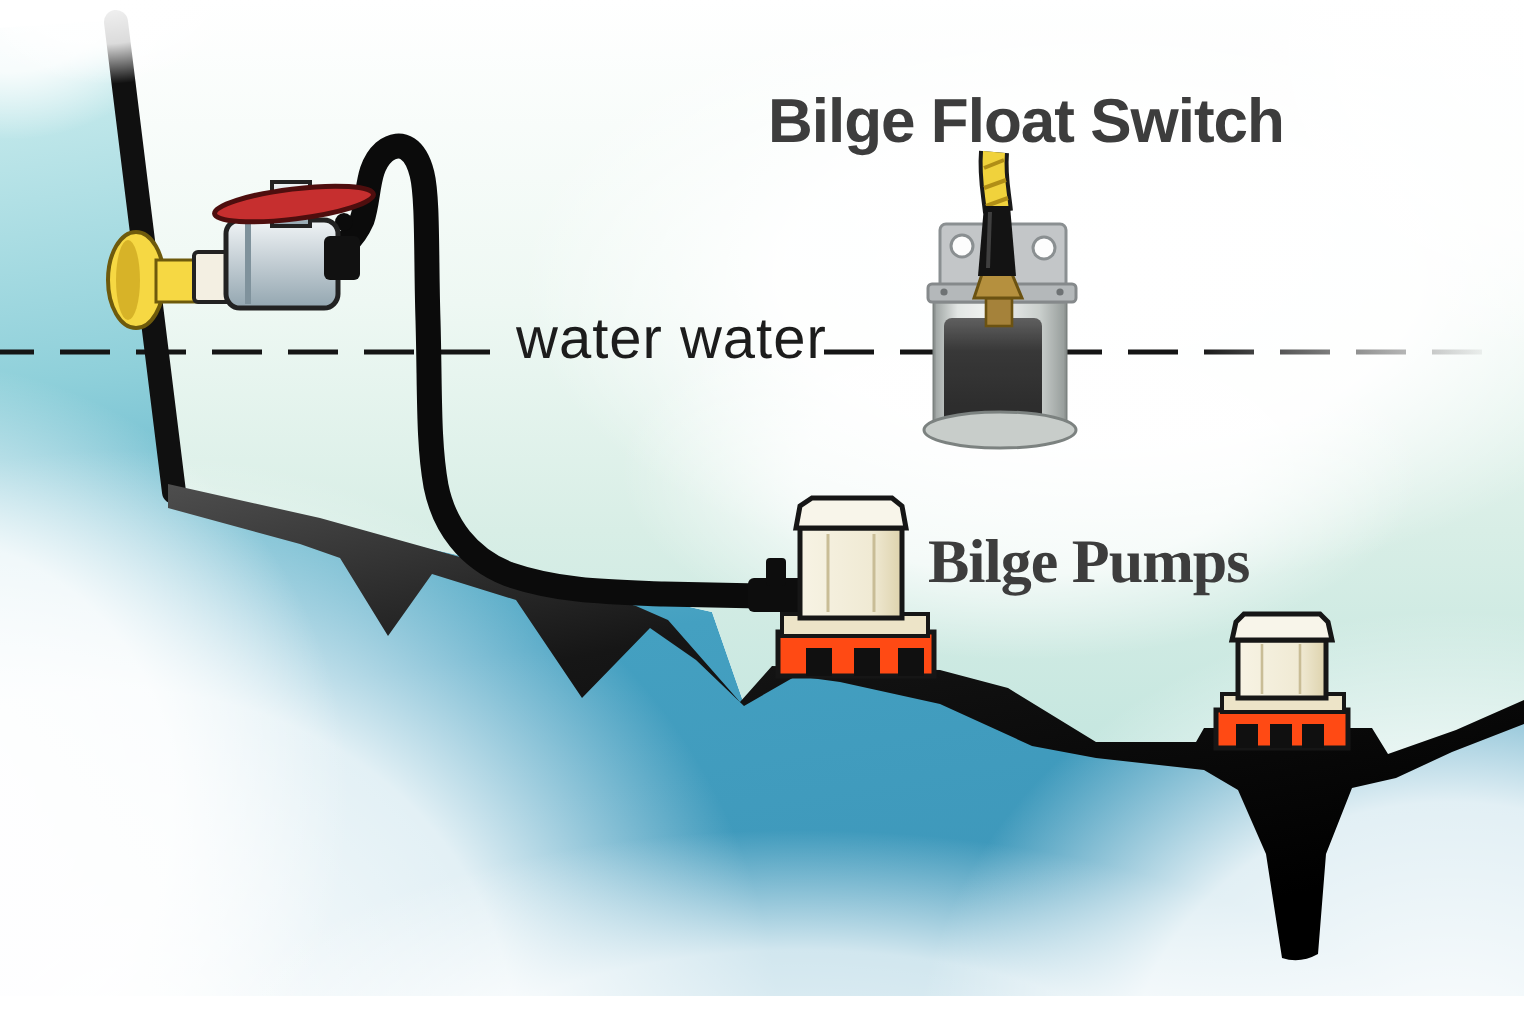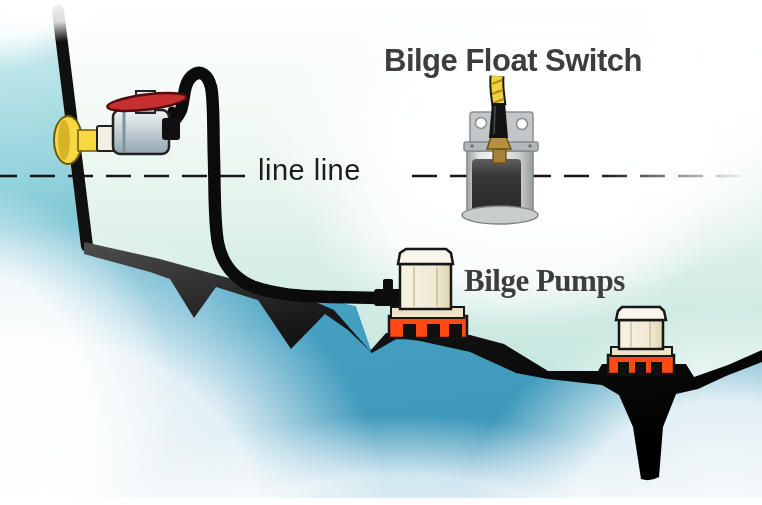--- a/index.html
+++ b/index.html
@@ -198,16 +198,16 @@
     <path d="M 497,76 C 496,88 498,96 499,106" fill="none" stroke="#f0d23c" stroke-width="11"></path>
     <line x1="492" y1="84" x2="502" y2="80" stroke="#b08e16" stroke-width="2"></line>
     <line x1="492" y1="94" x2="503" y2="90" stroke="#b08e16" stroke-width="2"></line>
     <line x1="493" y1="103" x2="504" y2="99" stroke="#b08e16" stroke-width="2"></line>
     <polygon points="492,103 505,103 508,138 489,138" fill="#131313"></polygon>
     <line x1="495" y1="106" x2="494" y2="134" stroke="#3f3f3f" stroke-width="2"></line>
   </g>
 </svg>
 
 <div class="label" id="float-switch-label">Bilge Float Switch</div>
-<div class="label-light" id="water-line-label">line line</div>
+<div class="label-light" id="water-line-label">water water</div>
 <div class="label" id="bilge-pumps-label">Bilge Pumps</div>
 
 </div>
 
 </body></html>

